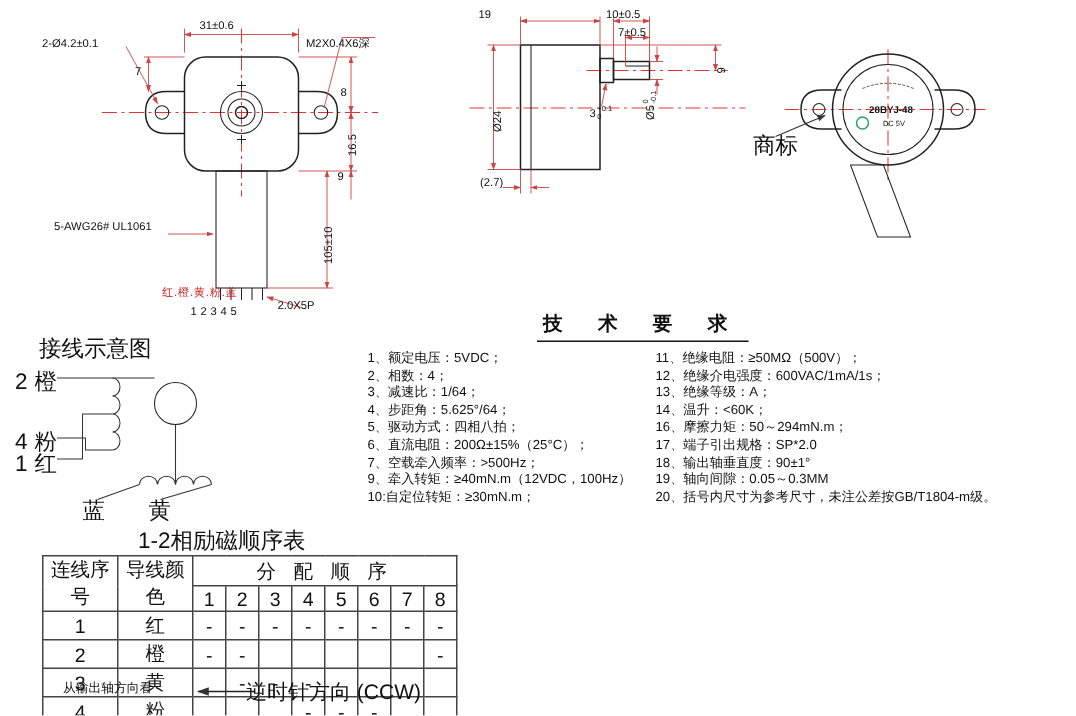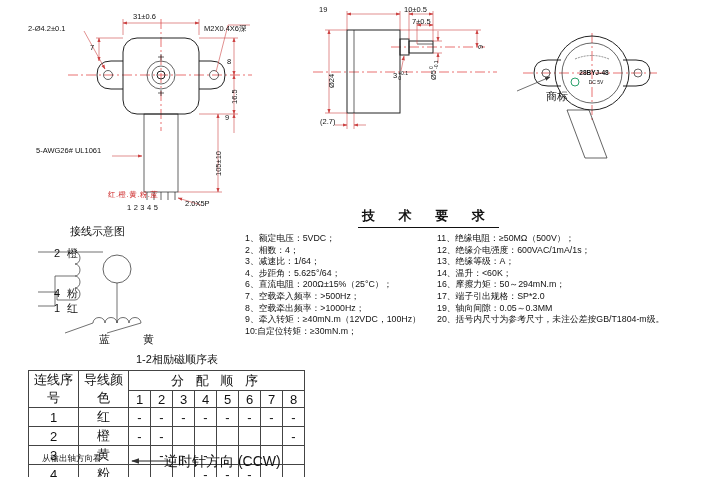--- a/index.html
+++ b/index.html
@@ -3,21 +3,21 @@
 <meta charset="utf-8">
 <style>
   * { margin:0; padding:0; box-sizing:border-box; }
   html,body { background:#fff; }
   .canvas {
     position:relative; width:717px; height:477px; background:#ffffff;
     font-family:"Liberation Sans","DejaVu Sans",sans-serif; color:#111; overflow:hidden;
   }
   .abs { position:absolute; }
   .lbl { position:absolute; font-size:7.5px; white-space:nowrap; color:#111; line-height:1.1; }
-  .cjk { font-size:11px;margin-left:44px; }
+  .cjk { font-size:15px; }
   .red { color:#cc2222; }
   .rot { transform:rotate(-90deg); transform-origin:0 0; display:inline-block; }
   .tolwrap { display:inline-flex; align-items:center; white-space:nowrap; }
   .tol { display:inline-flex; flex-direction:column; font-size:5px; line-height:5px; margin-left:1px; }
   .cl { stroke:#e03434; stroke-width:0.7; stroke-dasharray:10 3 2 3; fill:none; }
   .ol { stroke:#222; stroke-width:1; fill:none; }
   .thin { stroke-width:0.7; }
   .dl { stroke:#c44; stroke-width:0.6; fill:none; }
   .lk { stroke:#333; stroke-width:0.7; fill:none; }
   .tech-title {
@@ -163,34 +163,35 @@
 
   <span class="lbl cjk" style="left:502px;top:90px">商标</span>
 
   <div class="tech-title" style="left:358px;top:207px">技 术 要 求</div>
 
   <div class="tech-col" style="left:245px;top:233px">
     <div>1、额定电压：5VDC；</div>
     <div>2、相数：4；</div>
     <div>3、减速比：1/64；</div>
     <div>4、步距角：5.625°/64；</div>
+    <div>5、驱动方式：四相八拍；</div>
     <div>6、直流电阻：200Ω±15%（25°C）；</div>
     <div>7、空载牵入频率：&gt;500Hz；</div>
-    <div>8、空载牵出频率：&gt;1000Hz；</div>
     <div>9、牵入转矩：≥40mN.m（12VDC，100Hz）</div>
     <div>10:自定位转矩：≥30mN.m；</div>
   </div>
 
   <div class="tech-col" style="left:437px;top:233px">
     <div>11、绝缘电阻：≥50MΩ（500V）；</div>
     <div>12、绝缘介电强度：600VAC/1mA/1s；</div>
     <div>13、绝缘等级：A；</div>
     <div>14、温升：&lt;60K；</div>
     <div>16、摩擦力矩：50～294mN.m；</div>
     <div>17、端子引出规格：SP*2.0</div>
+    <div>18、输出轴垂直度：90±1°</div>
     <div>19、轴向间隙：0.05～0.3MM</div>
     <div>20、括号内尺寸为参考尺寸，未注公差按GB/T1804-m级。</div>
   </div>
 
   <span class="lbl cjk" style="left:26px;top:225px">接线示意图</span>
 
   <svg class="abs" style="left:5px;top:222px" width="215" height="140" viewBox="0 0 215 140">
     <path class="lk" d="M33 30 H98"></path>
     <path class="lk" d="M70 30 a5 6 0 0 1 0 12 a5 6 0 0 1 0 12 a5 6 0 0 1 0 12 a5 6 0 0 1 0 12"></path>
     <path class="lk" d="M70 78 H52 V70 H33"></path>

